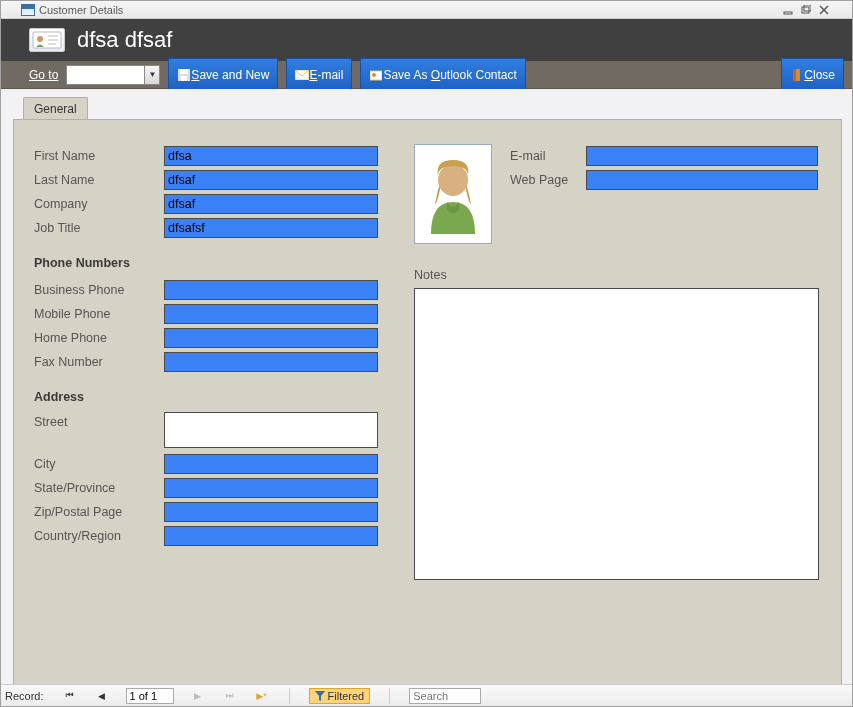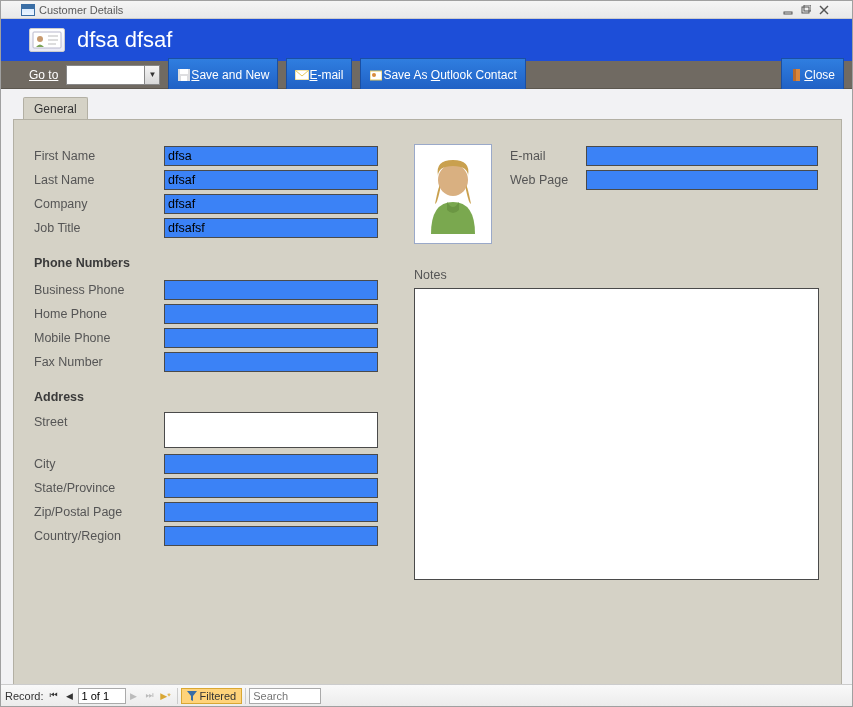--- a/index.html
+++ b/index.html
@@ -5,21 +5,21 @@
   * { box-sizing: border-box; font-family: "Segoe UI", Tahoma, sans-serif; }
   body { margin:0; background:#fff; width:853px; height:707px; overflow:hidden; }
   .outer { width:853px; height:707px; border:1px solid #a0a0a0; display:flex; flex-direction:column; background:#fff;}
   
   .titlebar { height:18px; background:linear-gradient(#f5f5f5,#e9e9e9); border-bottom:1px solid #ccc; display:flex; align-items:center; font-size:11px; color:#5a5a5a; padding:0 20px;}
   .titlebar .form-icon { width:14px; height:12px; border:1px solid #3a6ea5; background:linear-gradient(#cfe6ff,#eaf4ff); margin-right:4px; position:relative;}
   .titlebar .form-icon::before{content:""; position:absolute; left:0; right:0; top:0; height:4px; background:#3a6ea5;}
   .titlebar .spacer { flex:1; }
   .winbtn { width:16px; height:14px; margin-left:2px; display:flex; align-items:center; justify-content:center; color:#555; font-size:10px; cursor:pointer;}
   
-  .header { height:42px; background:#1d4ed8; display:flex; align-items:center; padding-left:28px; color:#fff; }
+  .header { height:42px; background:#404040; display:flex; align-items:center; padding-left:28px; color:#fff; }
   .header .user-icon { width:36px; height:24px; background:linear-gradient(#fff,#e9e9f5); border:1px solid #ccc; border-radius:2px; margin-right:12px; display:flex; align-items:center; justify-content:center;}
   .header .user-icon svg{display:block;}
   .header .title { font-size:22px; font-weight:300; color:#fff; }
   
   .toolbar { height:28px; background:#706a62; border-bottom:1px solid #5c574f; display:flex; align-items:center; padding:0 8px 0 28px; gap:8px;}
   .toolbar .goto-lbl { color:#fff; font-size:12px; text-decoration:underline;}
   .goto-combo { display:flex; height:20px;}
   .goto-combo input { width:78px; height:20px; border:1px solid #888; border-right:none; font-size:12px; padding:0 2px;}
   .goto-combo .arrow { width:16px; height:20px; background:linear-gradient(#f5f5f5,#d8d8d8); border:1px solid #888; display:flex; align-items:center; justify-content:center; font-size:8px; color:#333; cursor:pointer;}
   .tb-btn { height:22px; background:linear-gradient(#2f7ee0,#1f5fc3); border:1px solid #1a4fa3; color:#fff; font-size:12px; display:flex; align-items:center; padding:16px 8px; cursor:pointer;}
@@ -41,21 +41,21 @@
   .right-col { position:absolute; left:400px; top:24px; right:22px;}
   .avatar { width:78px; height:100px; background:#fff; border:1px solid #9aa9c9; display:flex; align-items:center; justify-content:center; box-shadow: inset 0 0 0 4px #fff;}
   .right-fields { position:absolute; left:96px; top:0;}
   .right-fields .row { height:24px;}
   .right-fields .row label{width:76px;}
   .right-fields .row input{width:232px;}
   .notes-lbl { margin-top:24px; color:#555; margin-bottom:6px; display:block;}
   .notes-box { border:1px solid #4a4a4a; background:#fff; width:100%; height:292px; resize:none; font-size:12.5px; padding:3px;}
   .street-box { height:36px !important; vertical-align:top; }
   
-  .recnav { height:22px; border-top:1px solid #ccc; background:linear-gradient(#f9f9f9,#ececec); display:flex; align-items:center; font-size:11px; color:#333; padding:0 4px; gap:0;}
+  .recnav { height:22px; border-top:1px solid #ccc; background:linear-gradient(#f9f9f9,#ececec); display:flex; align-items:center; font-size:11px; color:#333; padding:0 4px; gap:16px;}
   .recnav .lbl { margin-right:2px;}
   .recnav .navbtn { width:16px; height:16px; display:flex; align-items:center; justify-content:center; border:1px solid transparent; cursor:pointer; color:#333; font-size:9px;}
   .recnav .recbox { width:48px; height:16px; border:1px solid #aaa; background:#fff; font-size:11px; padding:0 3px;}
   .recnav .filtered { background:#ffd37a; border:1px solid #d9a733; height:16px; padding:0 5px; display:flex; align-items:center; gap:3px; cursor:pointer;}
   .recnav .filtered .funnel { width:10px; height:10px;}
   .recnav .divider{ width:1px; height:16px; background:#ccc; margin:0 3px;}
   .recnav .searchbox{ height:16px; border:1px solid #aaa; background:#fff; width:72px; font-size:11px; color:#888; padding:0 3px;}
   .disabled { color:#bbb !important; cursor:default !important;}
 </style>
 </head>
@@ -169,25 +169,25 @@
             <label>Job Title</label>
             <input value="dfsafsf" style="">
           </div>
 
         <div class="sec-title">Phone Numbers</div>
         <div class="row">
             <label>Business Phone</label>
             <input value="" style="">
           </div>
         <div class="row">
+            <label>Mobile Phone</label>
+            <input value="" style="">
+          </div>
+        <div class="row">
             <label>Home Phone</label>
-            <input value="" style="">
-          </div>
-        <div class="row">
-            <label>Mobile Phone</label>
             <input value="" style="">
           </div>
         <div class="row">
             <label>Fax Number</label>
             <input value="" style="">
           </div>
 
         <div class="sec-title">Address</div>
         <div class="row" style="height:40px; align-items:flex-start;">
             <label style="padding-top:3px">Street</label>

